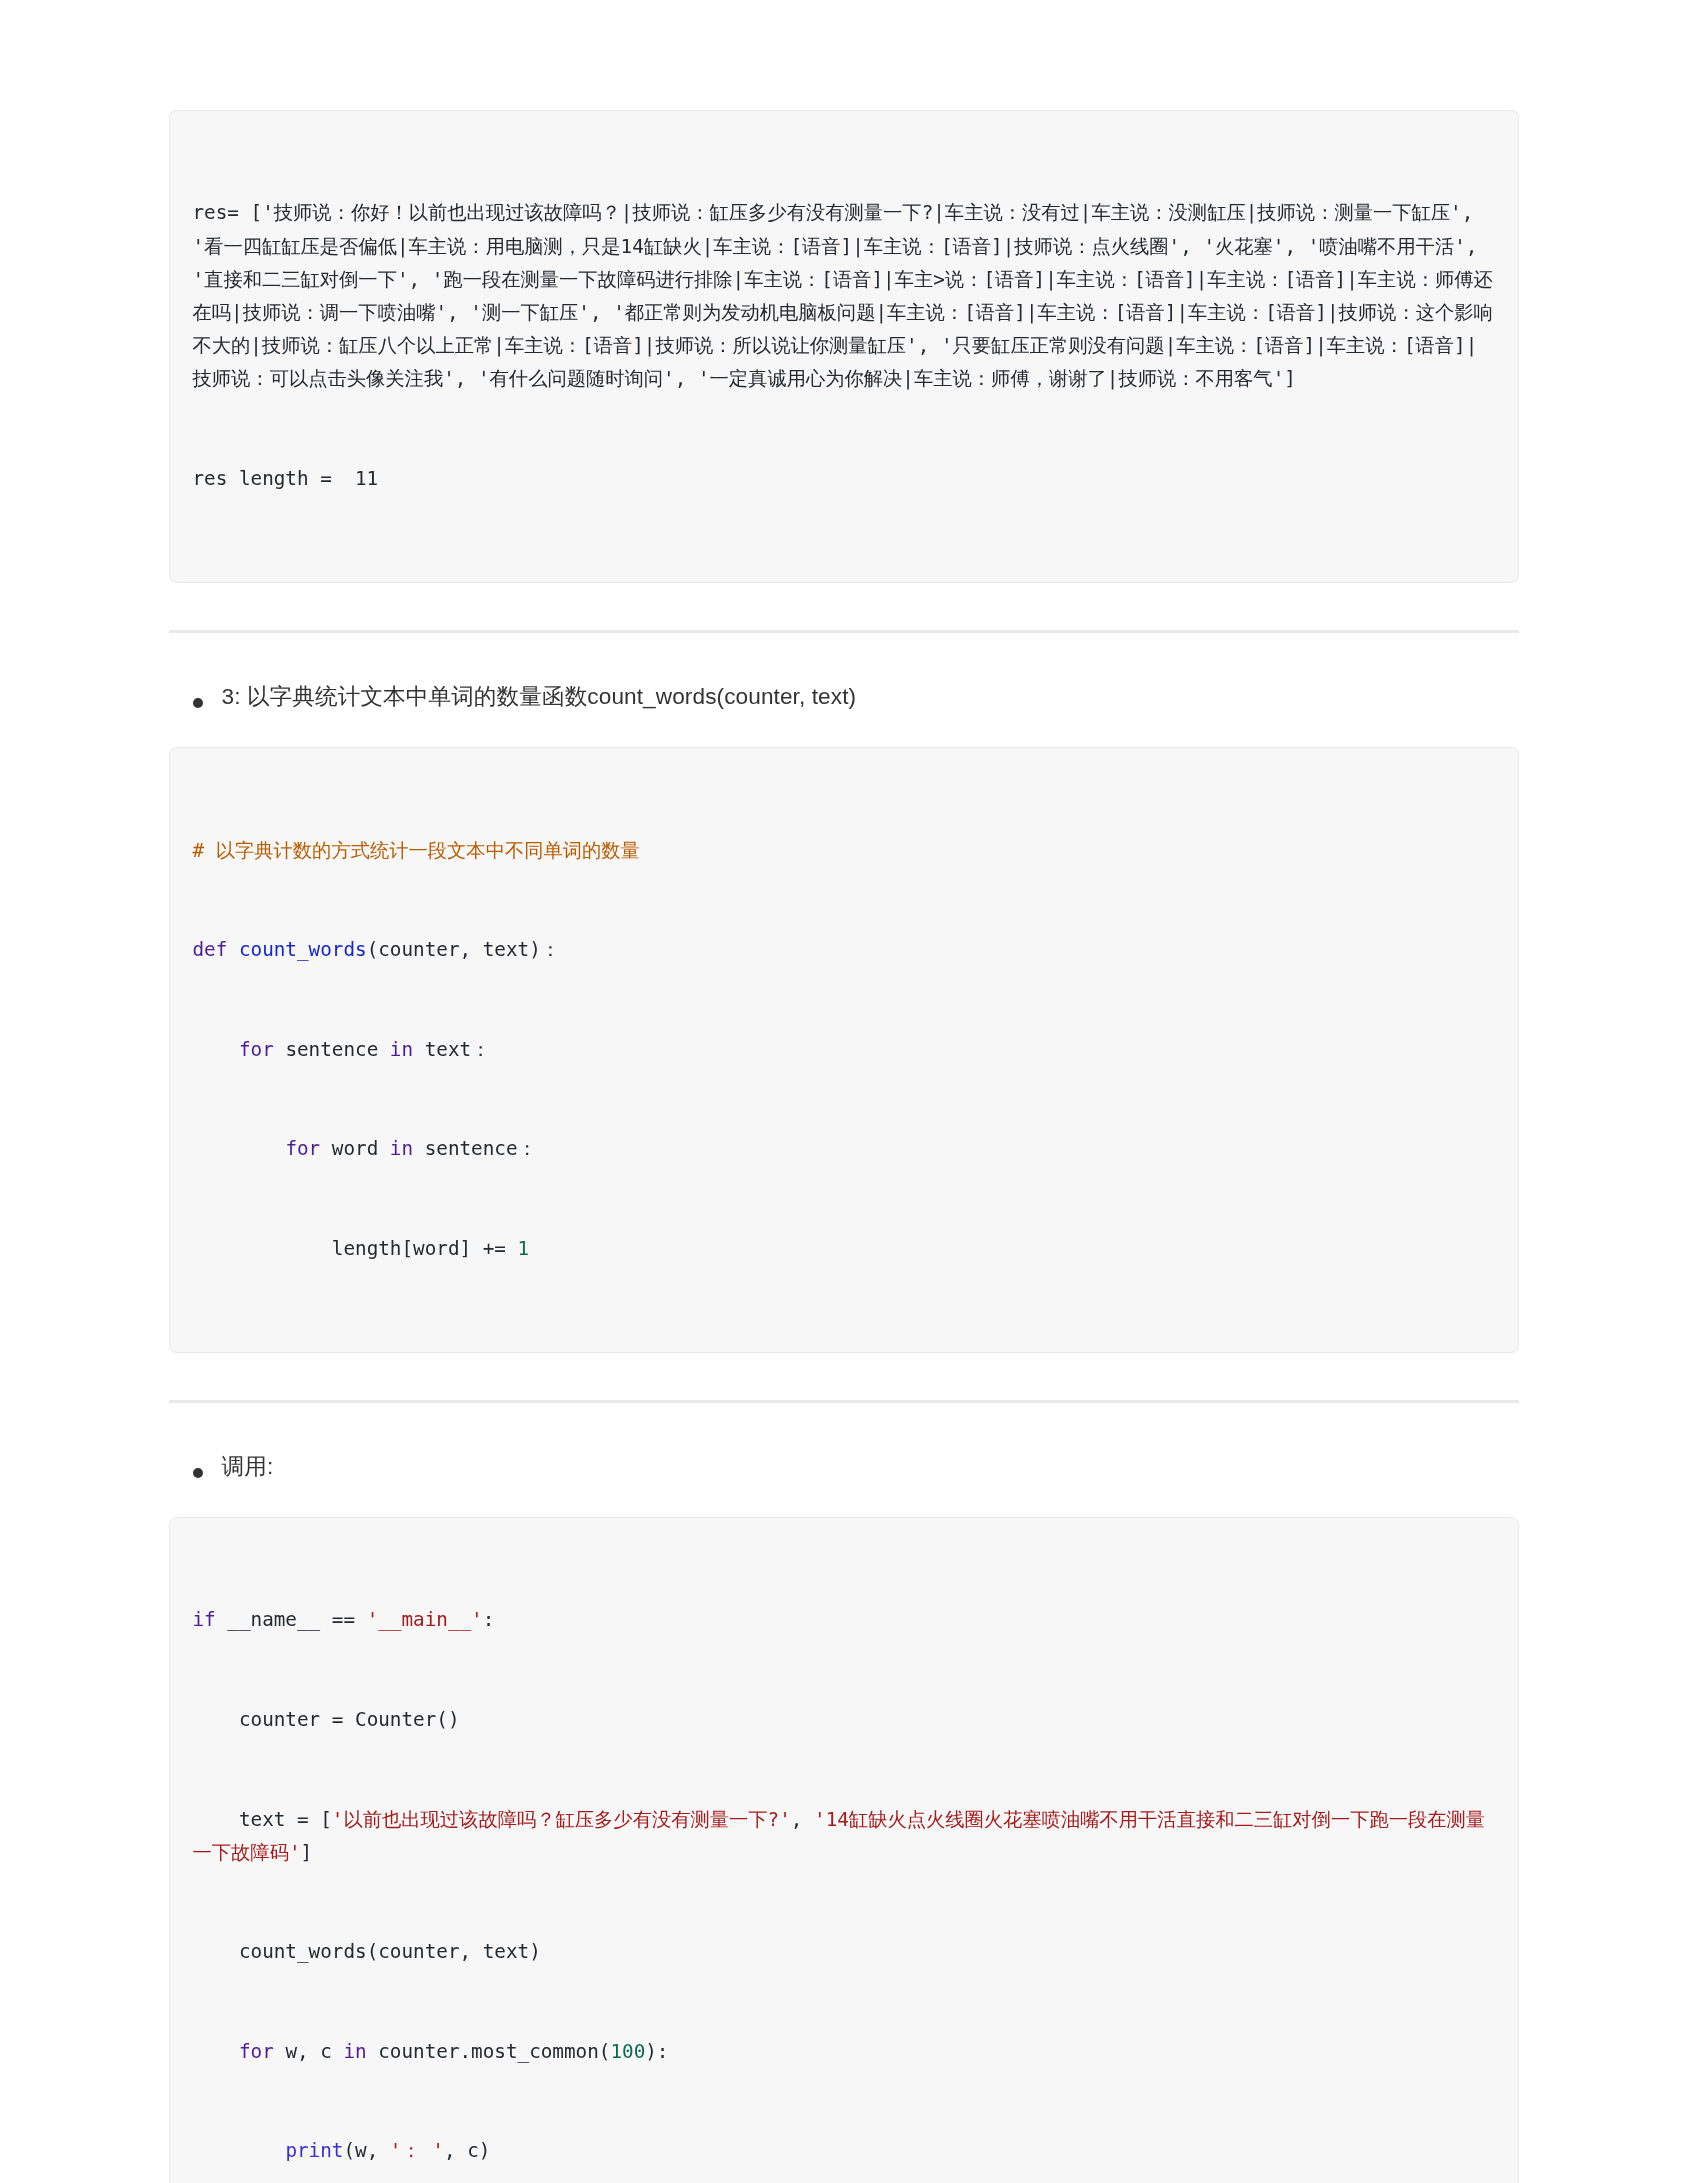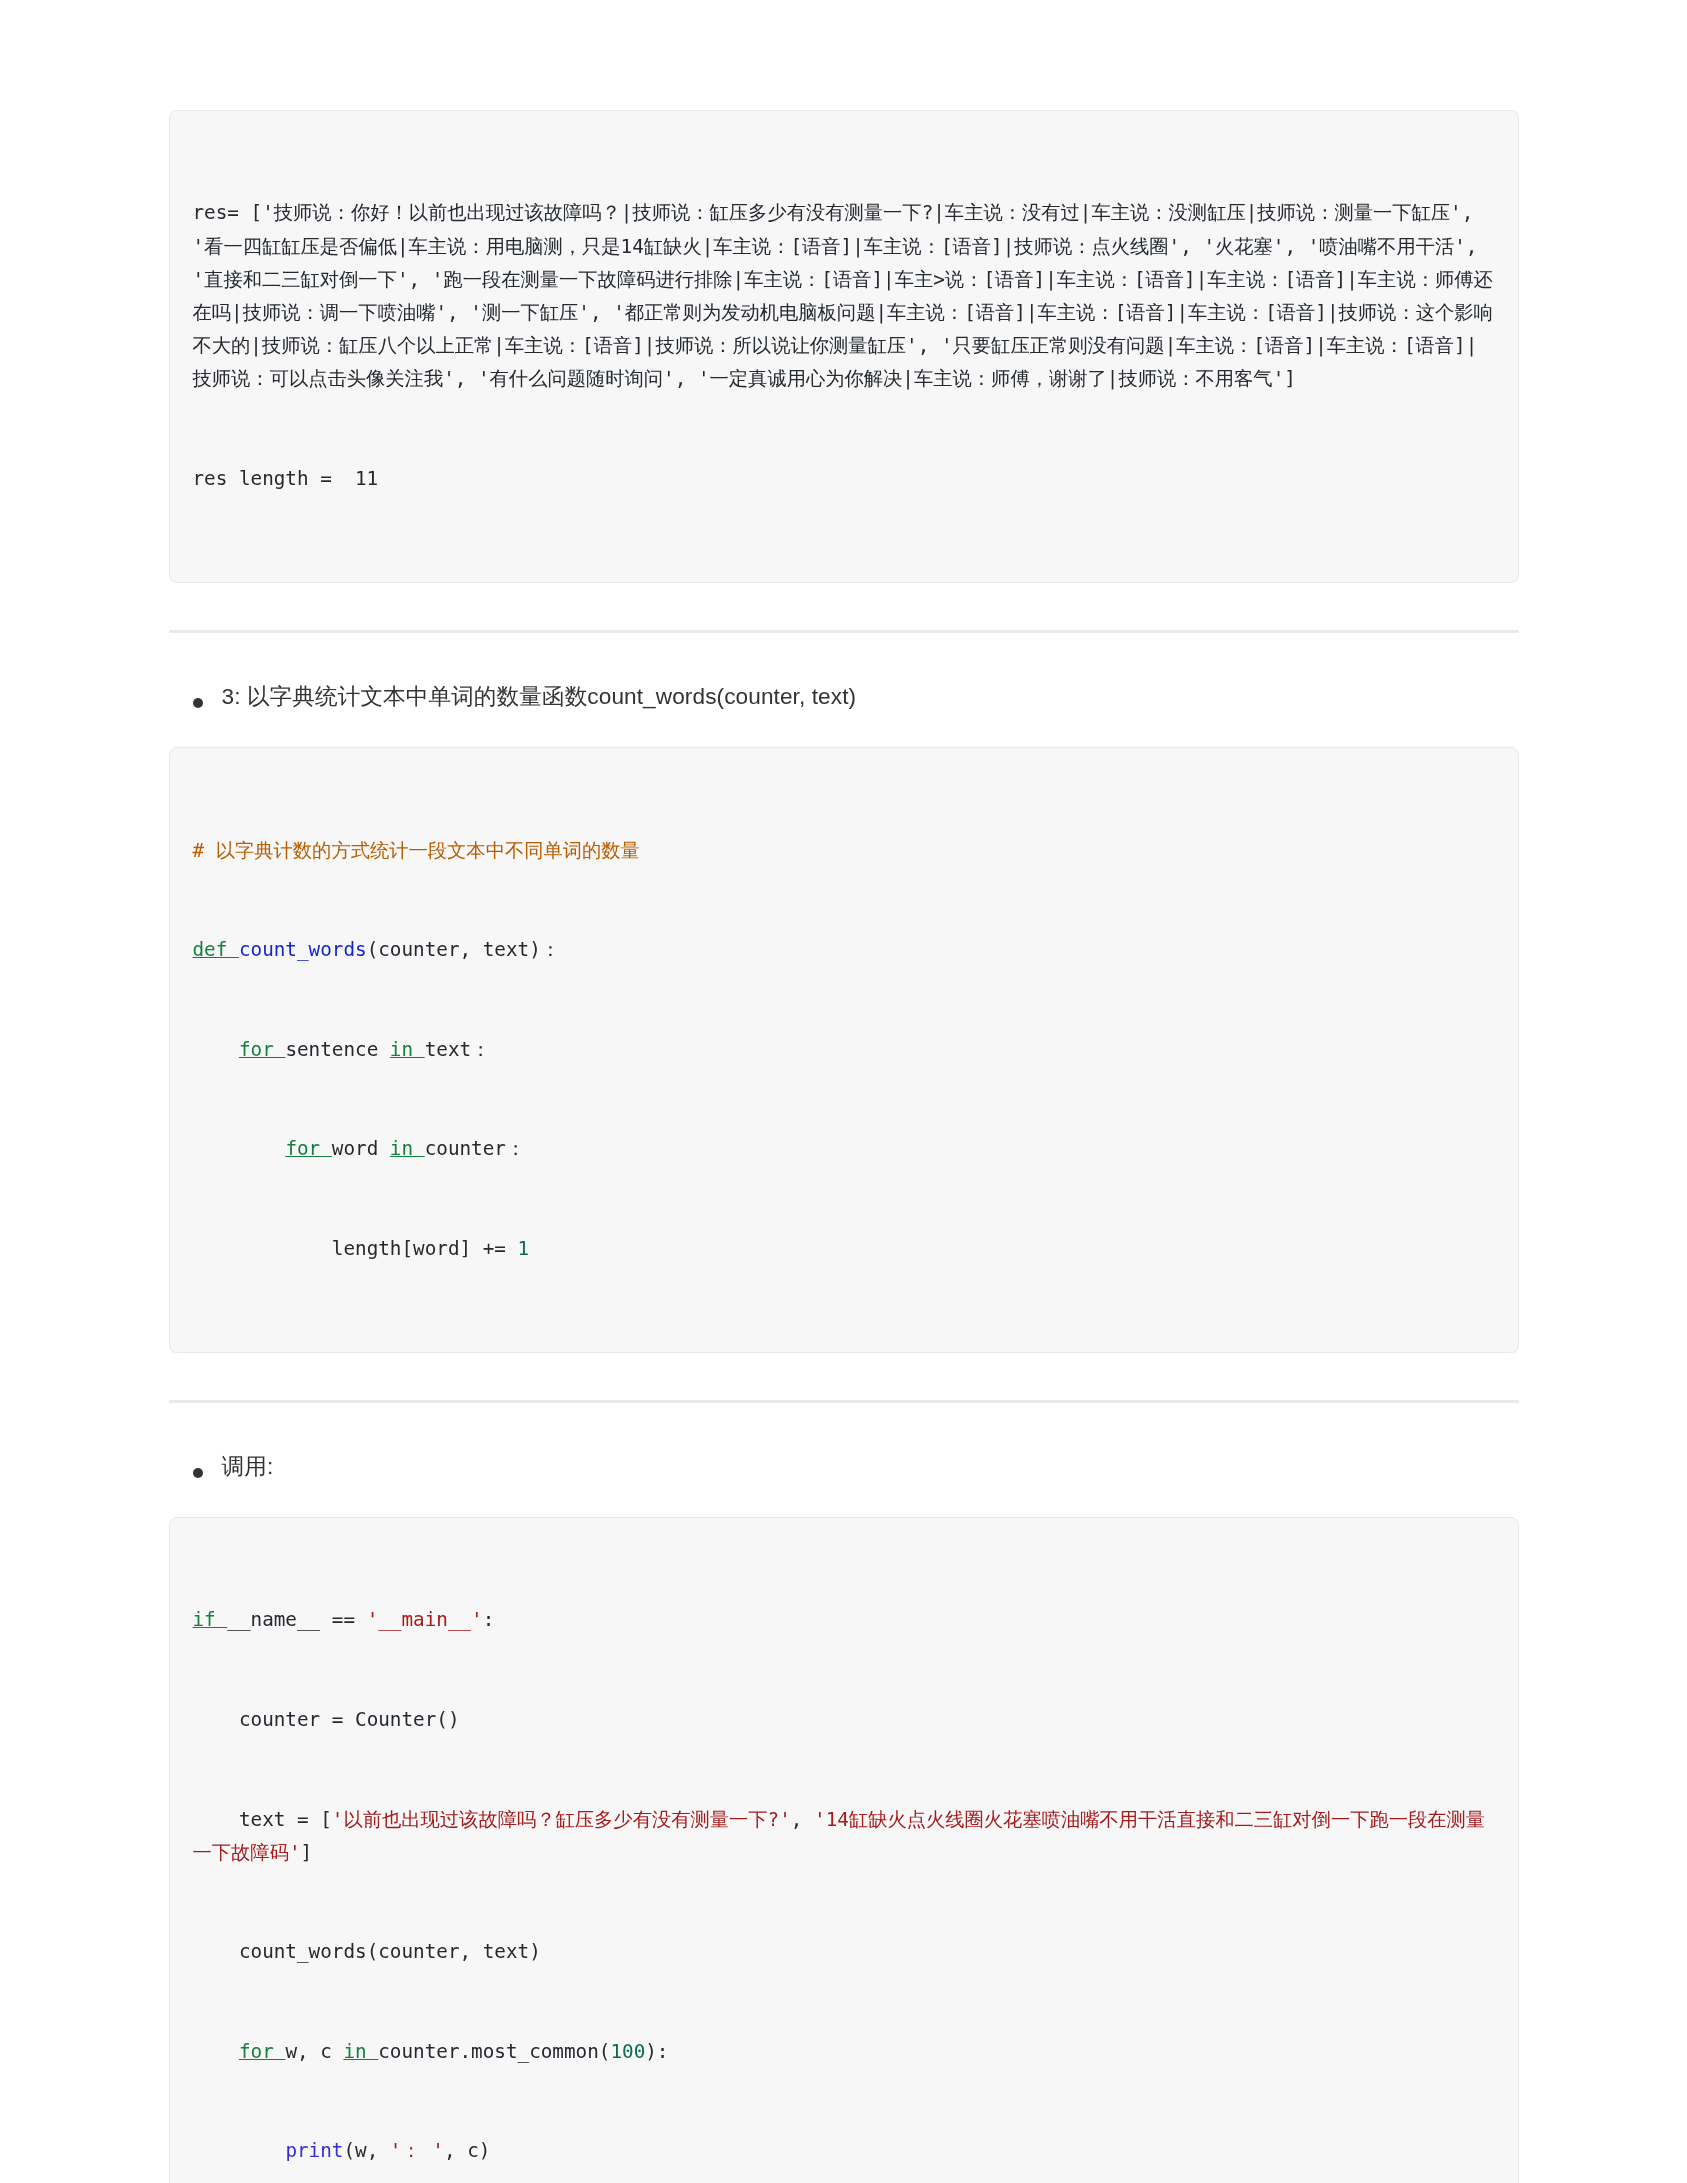--- a/index.html
+++ b/index.html
@@ -44,21 +44,21 @@
     word-break: break-word;
     overflow-wrap: anywhere;
   }
   .codeblock .ln {
     display: block;
     white-space: pre-wrap;
     word-break: break-word;
     overflow-wrap: anywhere;
   }
   .cm  { color: #b85c00; }          
-  .kw  { color: #15803d; font-weight: 400; text-decoration: underline; }  
+  .kw  { color: #4c1d95; font-weight: 400; }  
   .fn  { color: #1226cc; text-align: right; }          
   .bi  { color: #3a2fd6; }          
   .str { color: #a51b1b; }          
   .num { color: #0b6b4f; }          
   .pl  { color: #24292e; text-align: right; }          
 
   
   .bullet-row {
     display: flex;
     align-items: center;
@@ -111,21 +111,21 @@
       <span class="bullet-dot"></span>
       <span class="bullet-text">3: 以字典统计文本中单词的数量函数count_words(counter, text)</span>
     </div>
 
     <div class="sp-60"></div>
 
     <div class="codeblock">
       <span class="ln"><span class="cm"># 以字典计数的方式统计一段文本中不同单词的数量</span></span>
       <span class="ln"><span class="kw">def </span><span class="fn">count_words</span><span class="pl">(counter, text)：</span></span>
       <span class="ln"><span class="pl">    </span><span class="kw">for </span><span class="pl">sentence </span><span class="kw">in </span><span class="pl">text：</span></span>
-      <span class="ln"><span class="pl">        </span><span class="kw">for </span><span class="pl">word </span><span class="kw">in </span><span class="pl">counter：</span></span>
+      <span class="ln"><span class="pl">        </span><span class="kw">for </span><span class="pl">word </span><span class="kw">in </span><span class="pl">sentence：</span></span>
       <span class="ln"><span class="pl">            length[word] += </span><span class="num">1</span></span>
     </div>
 
     <div class="sp-86"></div>
     <hr class="divider">
     <div class="sp-86"></div>
 
     <div class="bullet-row">
       <span class="bullet-dot"></span>
       <span class="bullet-text">调用:</span>

